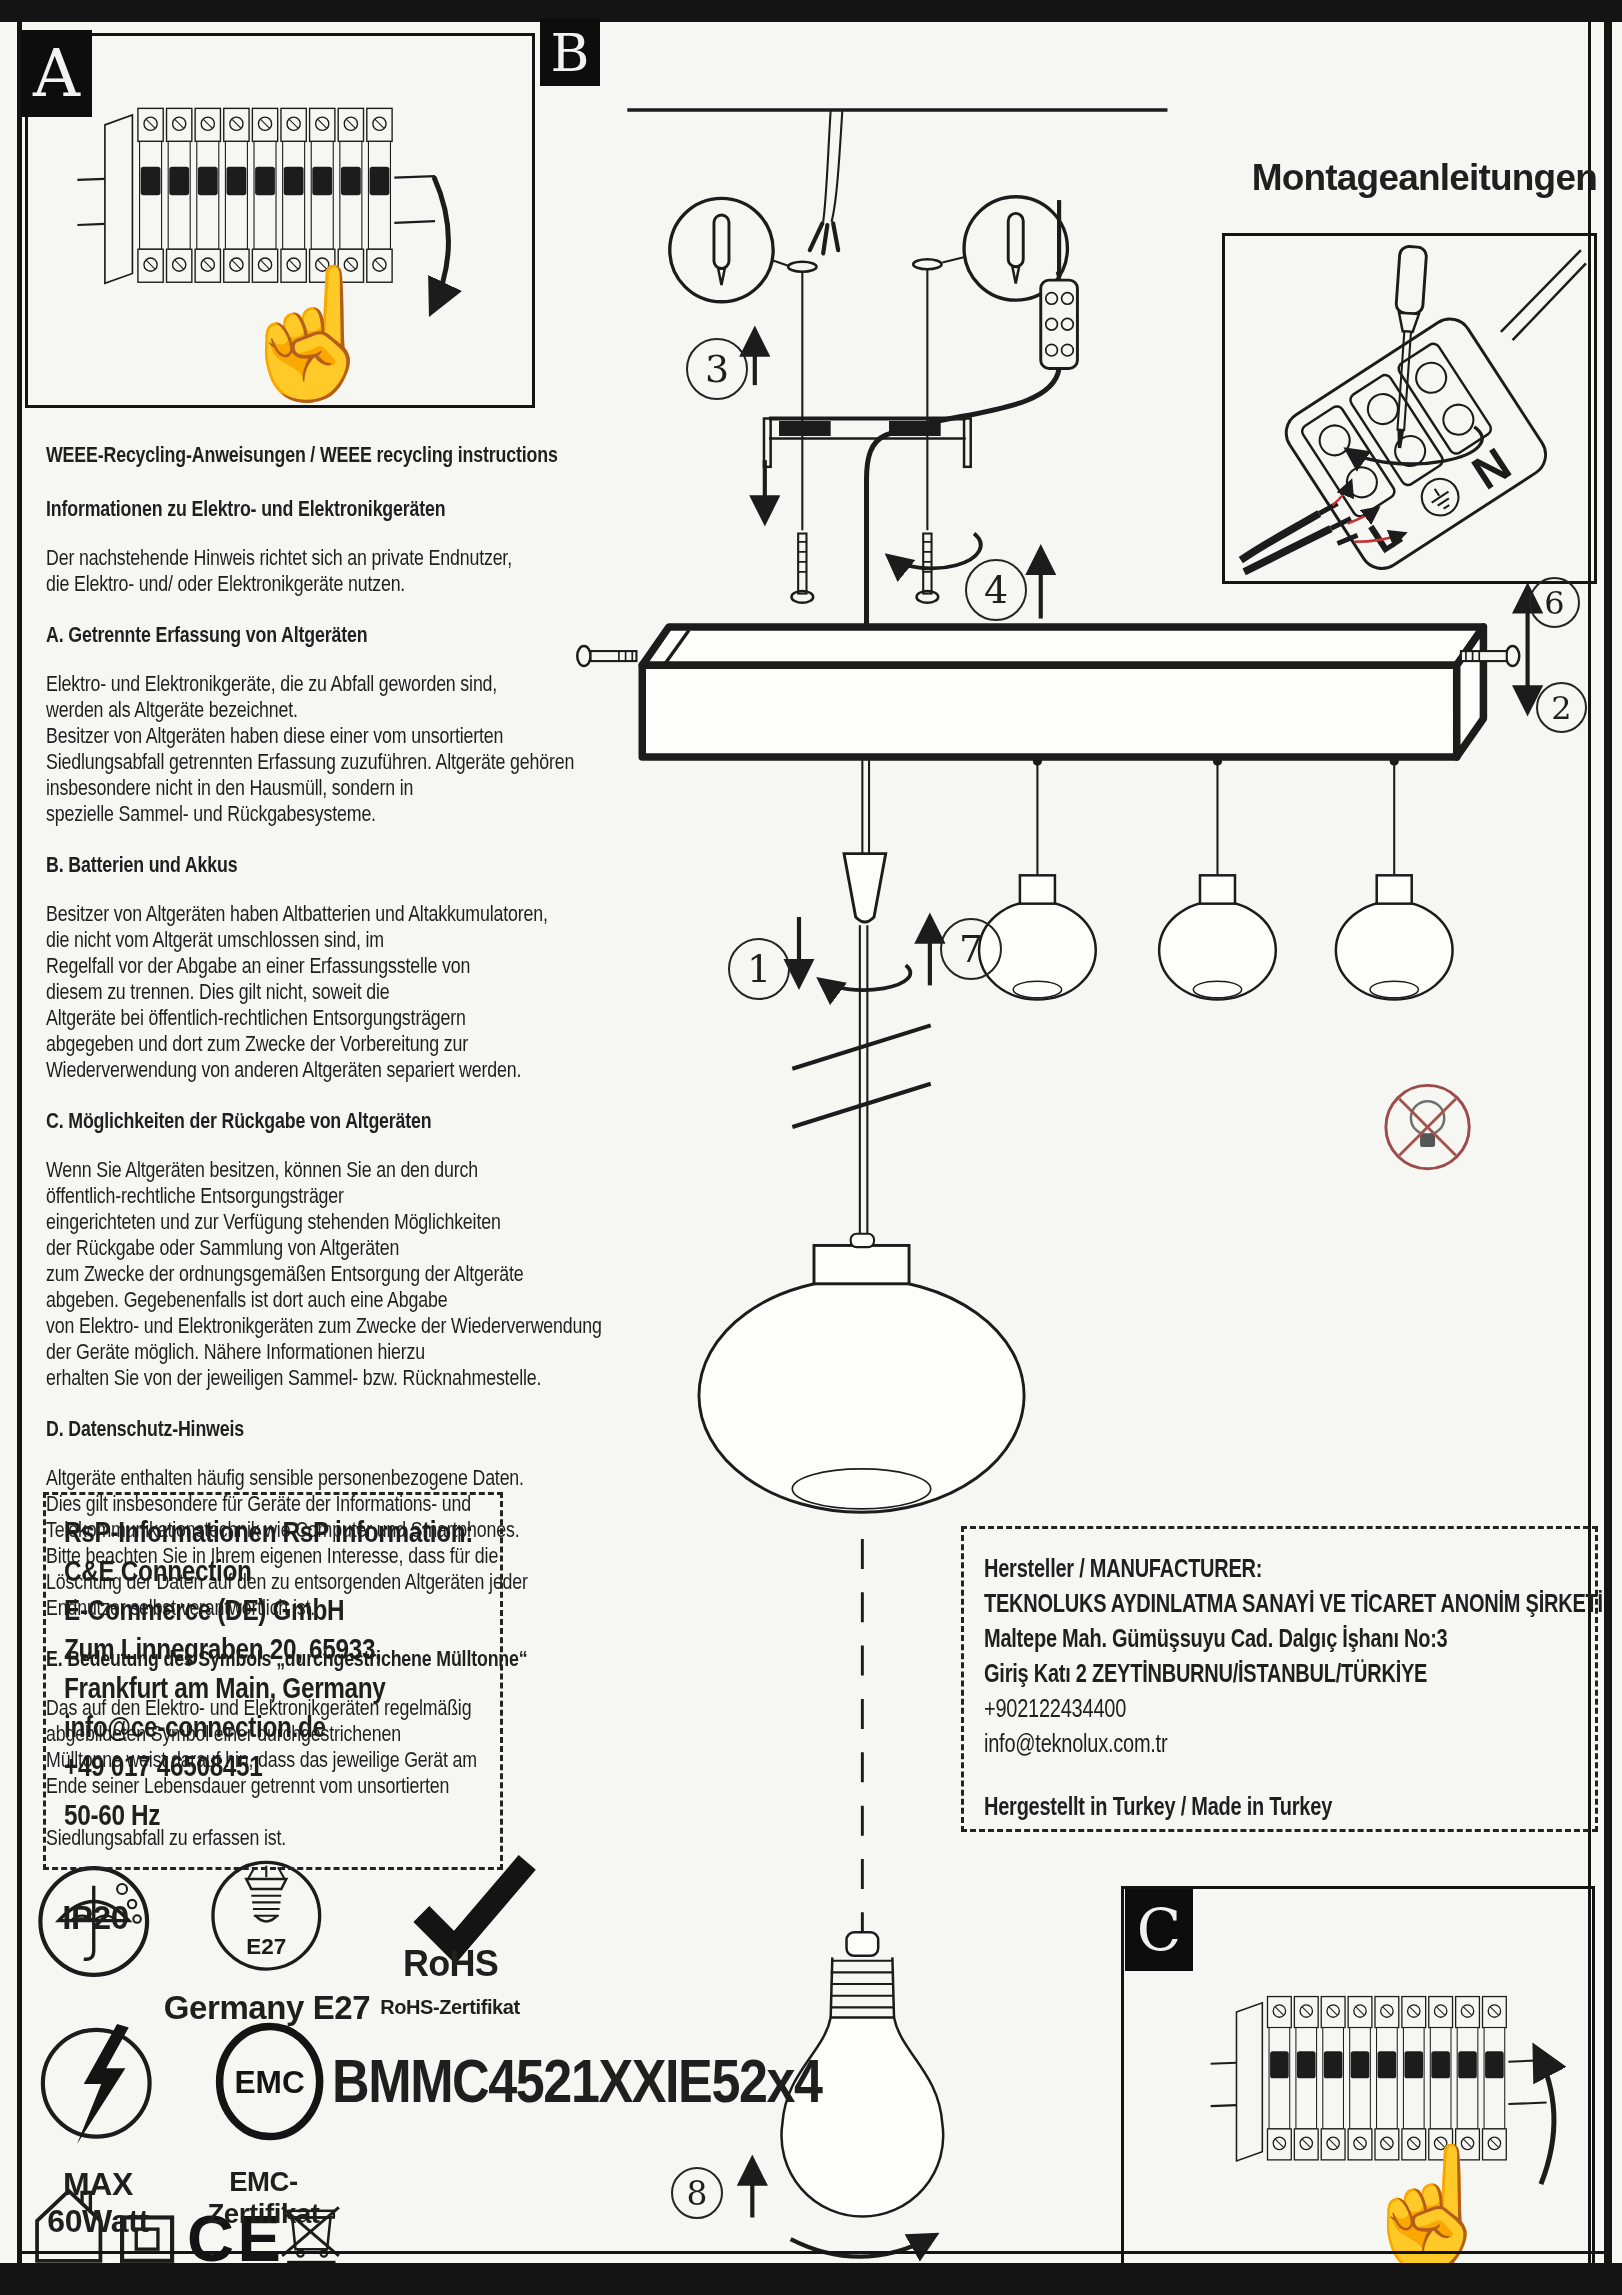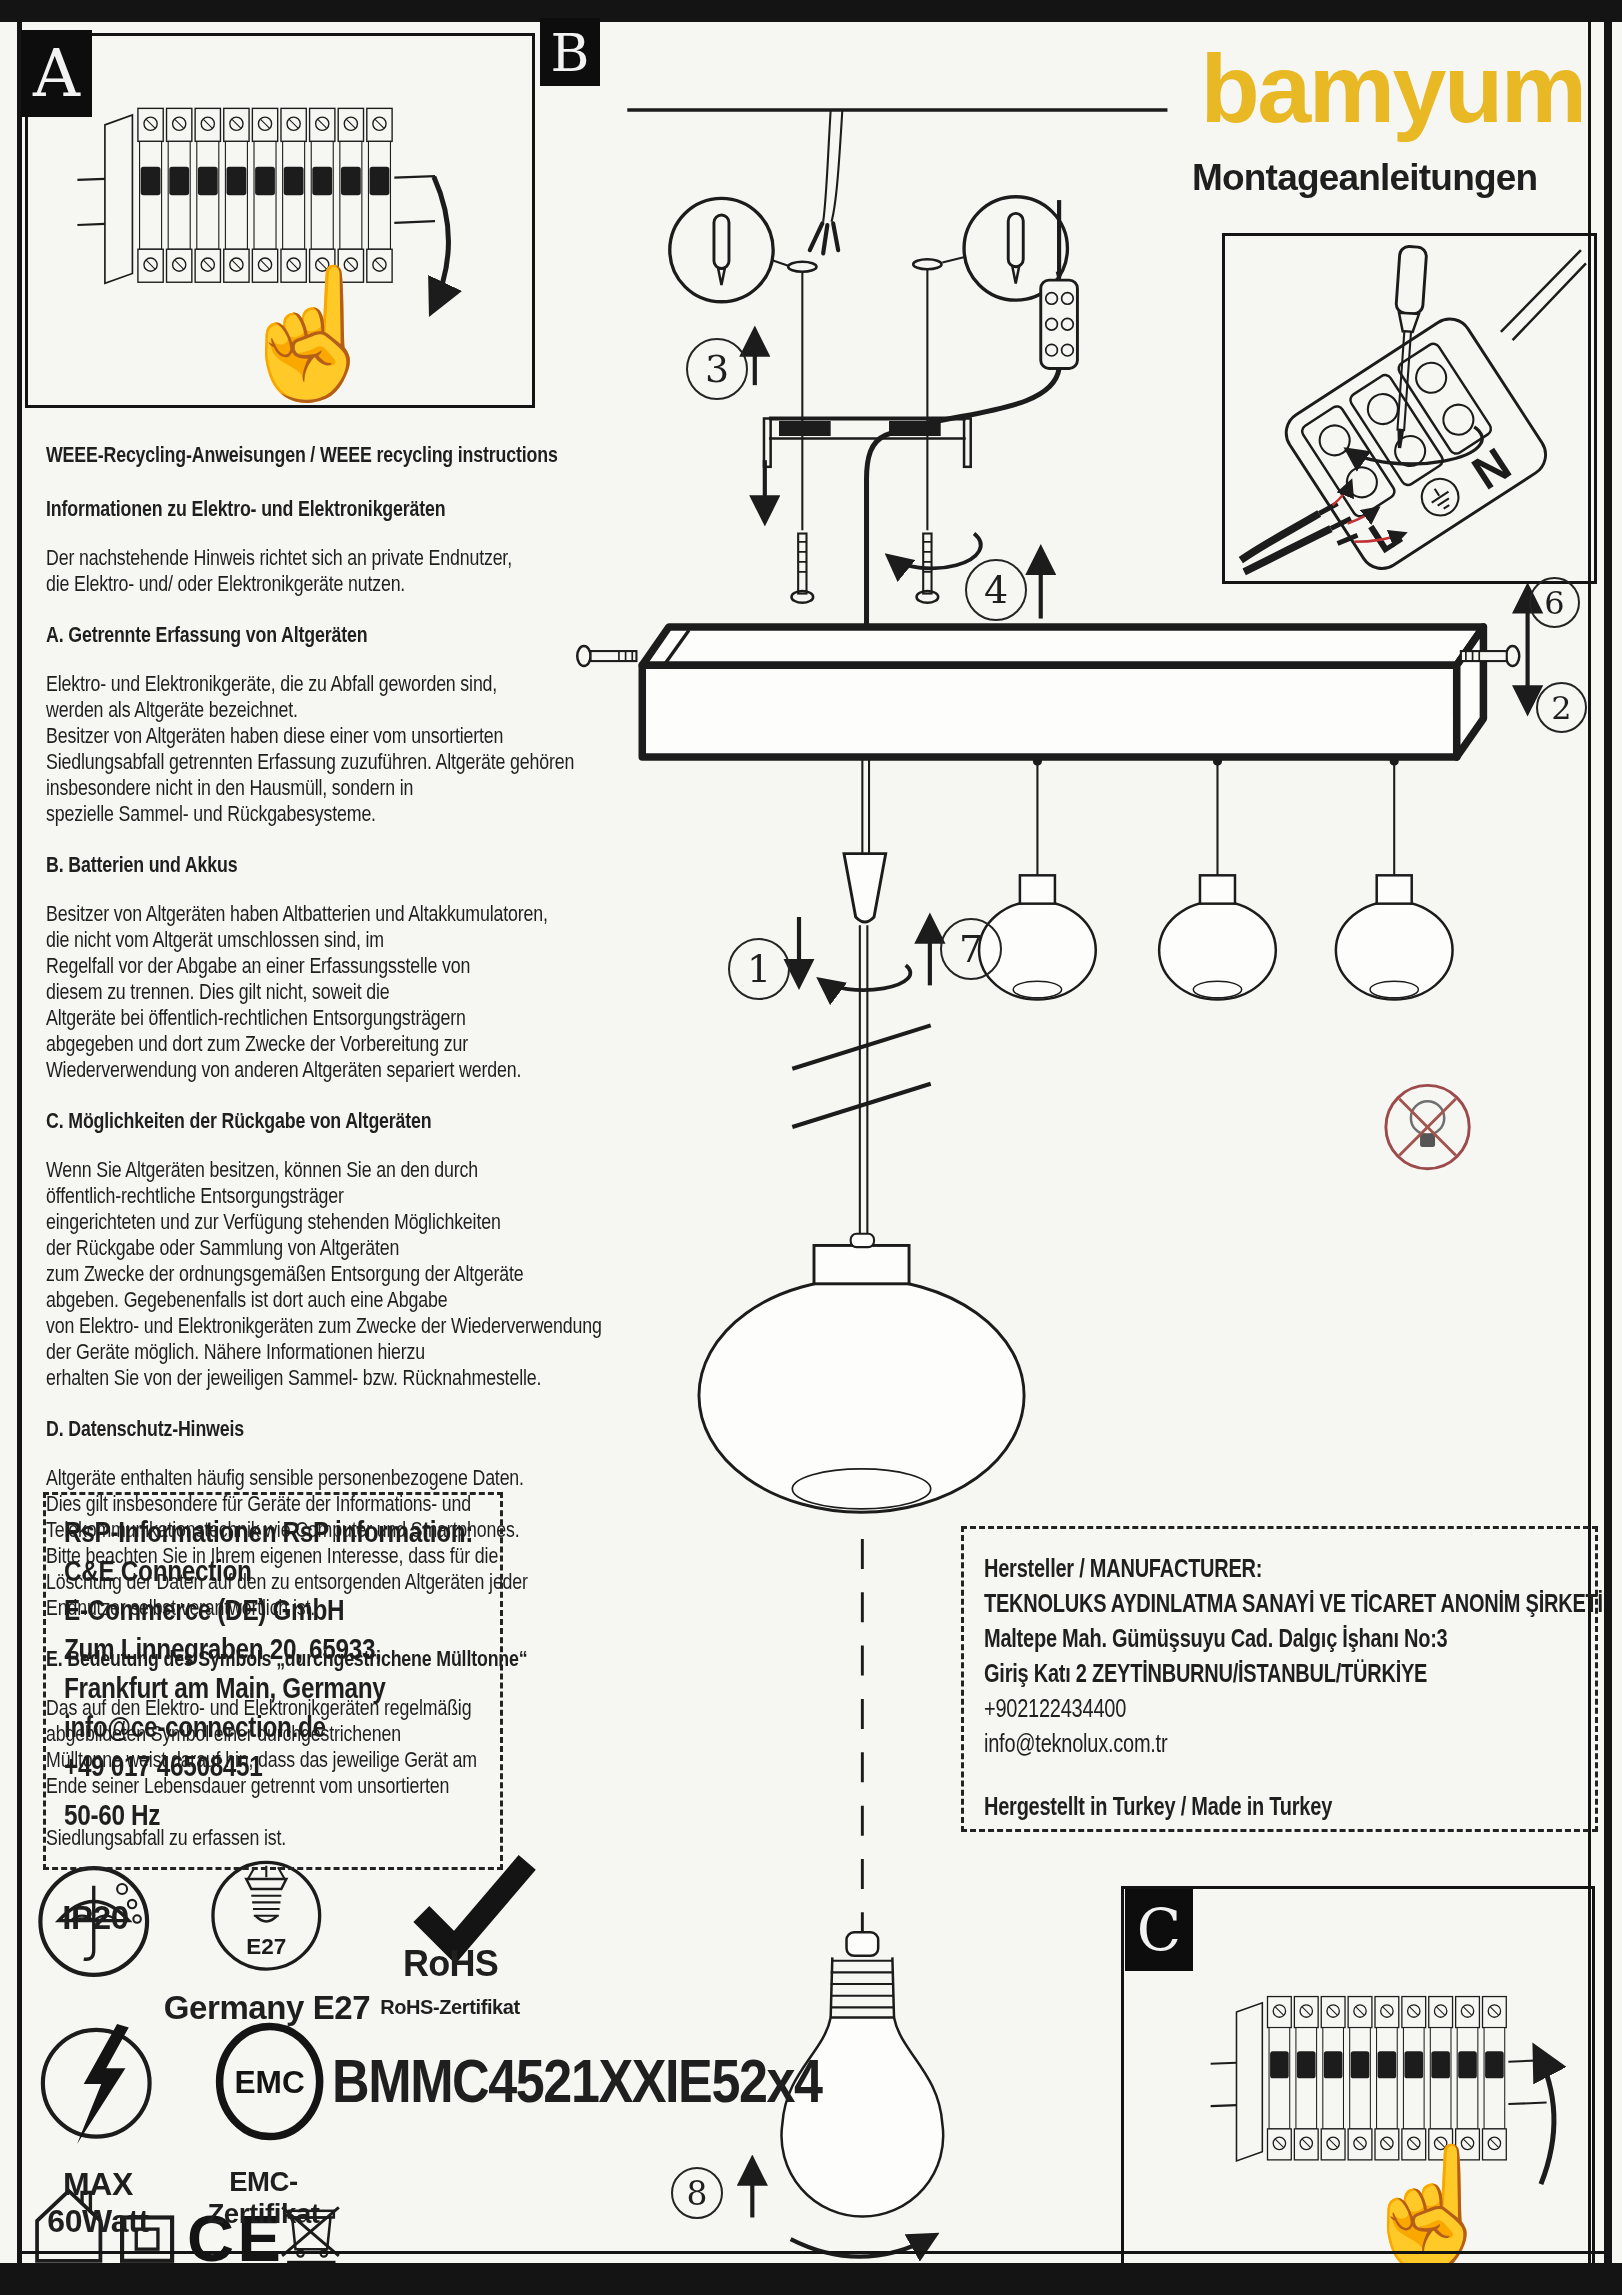--- a/index.html
+++ b/index.html
@@ -18,21 +18,21 @@
   .panel-c{left:1121px;top:1886px;width:468px;height:374px;border:3.3px solid #141414;}
   .wirebox{left:1222px;top:233px;width:369px;height:345px;border:3.3px solid #141414;}
   .plabel{background:#0d0d0d;color:#f2f2f2;display:flex;align-items:center;justify-content:center;
           font-family:"DejaVu Serif",serif;font-weight:400;}
   .pl-a{left:21px;top:30px;width:71px;height:87px;font-size:65px;}
   .pl-b{left:540px;top:18.3px;width:60px;height:68px;font-size:53px;}
   .pl-c{left:1125px;top:1889px;width:68px;height:82px;font-size:58px;}
   
   .logo{left:1188px;top:33px;width:409px;height:117px;font-size:97px;font-weight:bold;
         color:#e9b825;text-align:center;letter-spacing:-2.5px;}
-  .sub1{left:1192px;top:157px;width:405px;text-align:left;font-size:37px;font-weight:bold;letter-spacing:-0.8px;}
+  .sub1{left:1192px;top:157px;width:405px;text-align:right;font-size:37px;font-weight:bold;letter-spacing:-0.8px;}
   .sub2{left:1192px;top:200px;width:405px;text-align:center;font-size:37px;font-weight:bold;letter-spacing:-1.3px;}
   
   .weee{left:46px;top:442px;width:775px;transform:scaleX(0.79);transform-origin:left top;
         font-size:22.5px;line-height:26px;letter-spacing:-0.2px;}
   .weee h4{margin:25px 0 23px 0;font-size:22.5px;font-weight:bold;}
   .weee .t{font-weight:bold;margin-bottom:28px;}
   .weee p{margin:0 0 25px 0;white-space:pre-line;}
   
   .bulbnote{left:1095px;top:1011px;width:412px;height:191px;border:3.3px dashed #232323;}
   .bn1{left:22px;top:13.3px;font-size:32px;font-weight:bold;transform:scaleX(0.9);transform-origin:left top;white-space:nowrap;}
@@ -332,21 +332,20 @@
     </div>
   <div class="abs plabel pl-b">
       <span>B</span>
     </div>
   <div class="abs panel-c"></div>
   <div class="abs plabel pl-c">
       <span>C</span>
     </div>
   <div class="abs wirebox"></div>
 
-  <div class="abs logo">bamyum</div>
   <div class="abs sub1">Montageanleitungen</div>
 
   <div class="abs weee">
     <div class="t">WEEE-Recycling-Anweisungen / WEEE recycling instructions</div>
     <h4>Informationen zu Elektro- und Elektronikgeräten</h4>
     <p>Der nachstehende Hinweis richtet sich an private Endnutzer,
  die Elektro- und/ oder Elektronikgeräte nutzen.</p>
     <h4>A. Getrennte Erfassung von Altgeräten</h4>
     <p>Elektro- und Elektronikgeräte, die zu Abfall geworden sind,
  werden als Altgeräte bezeichnet.

